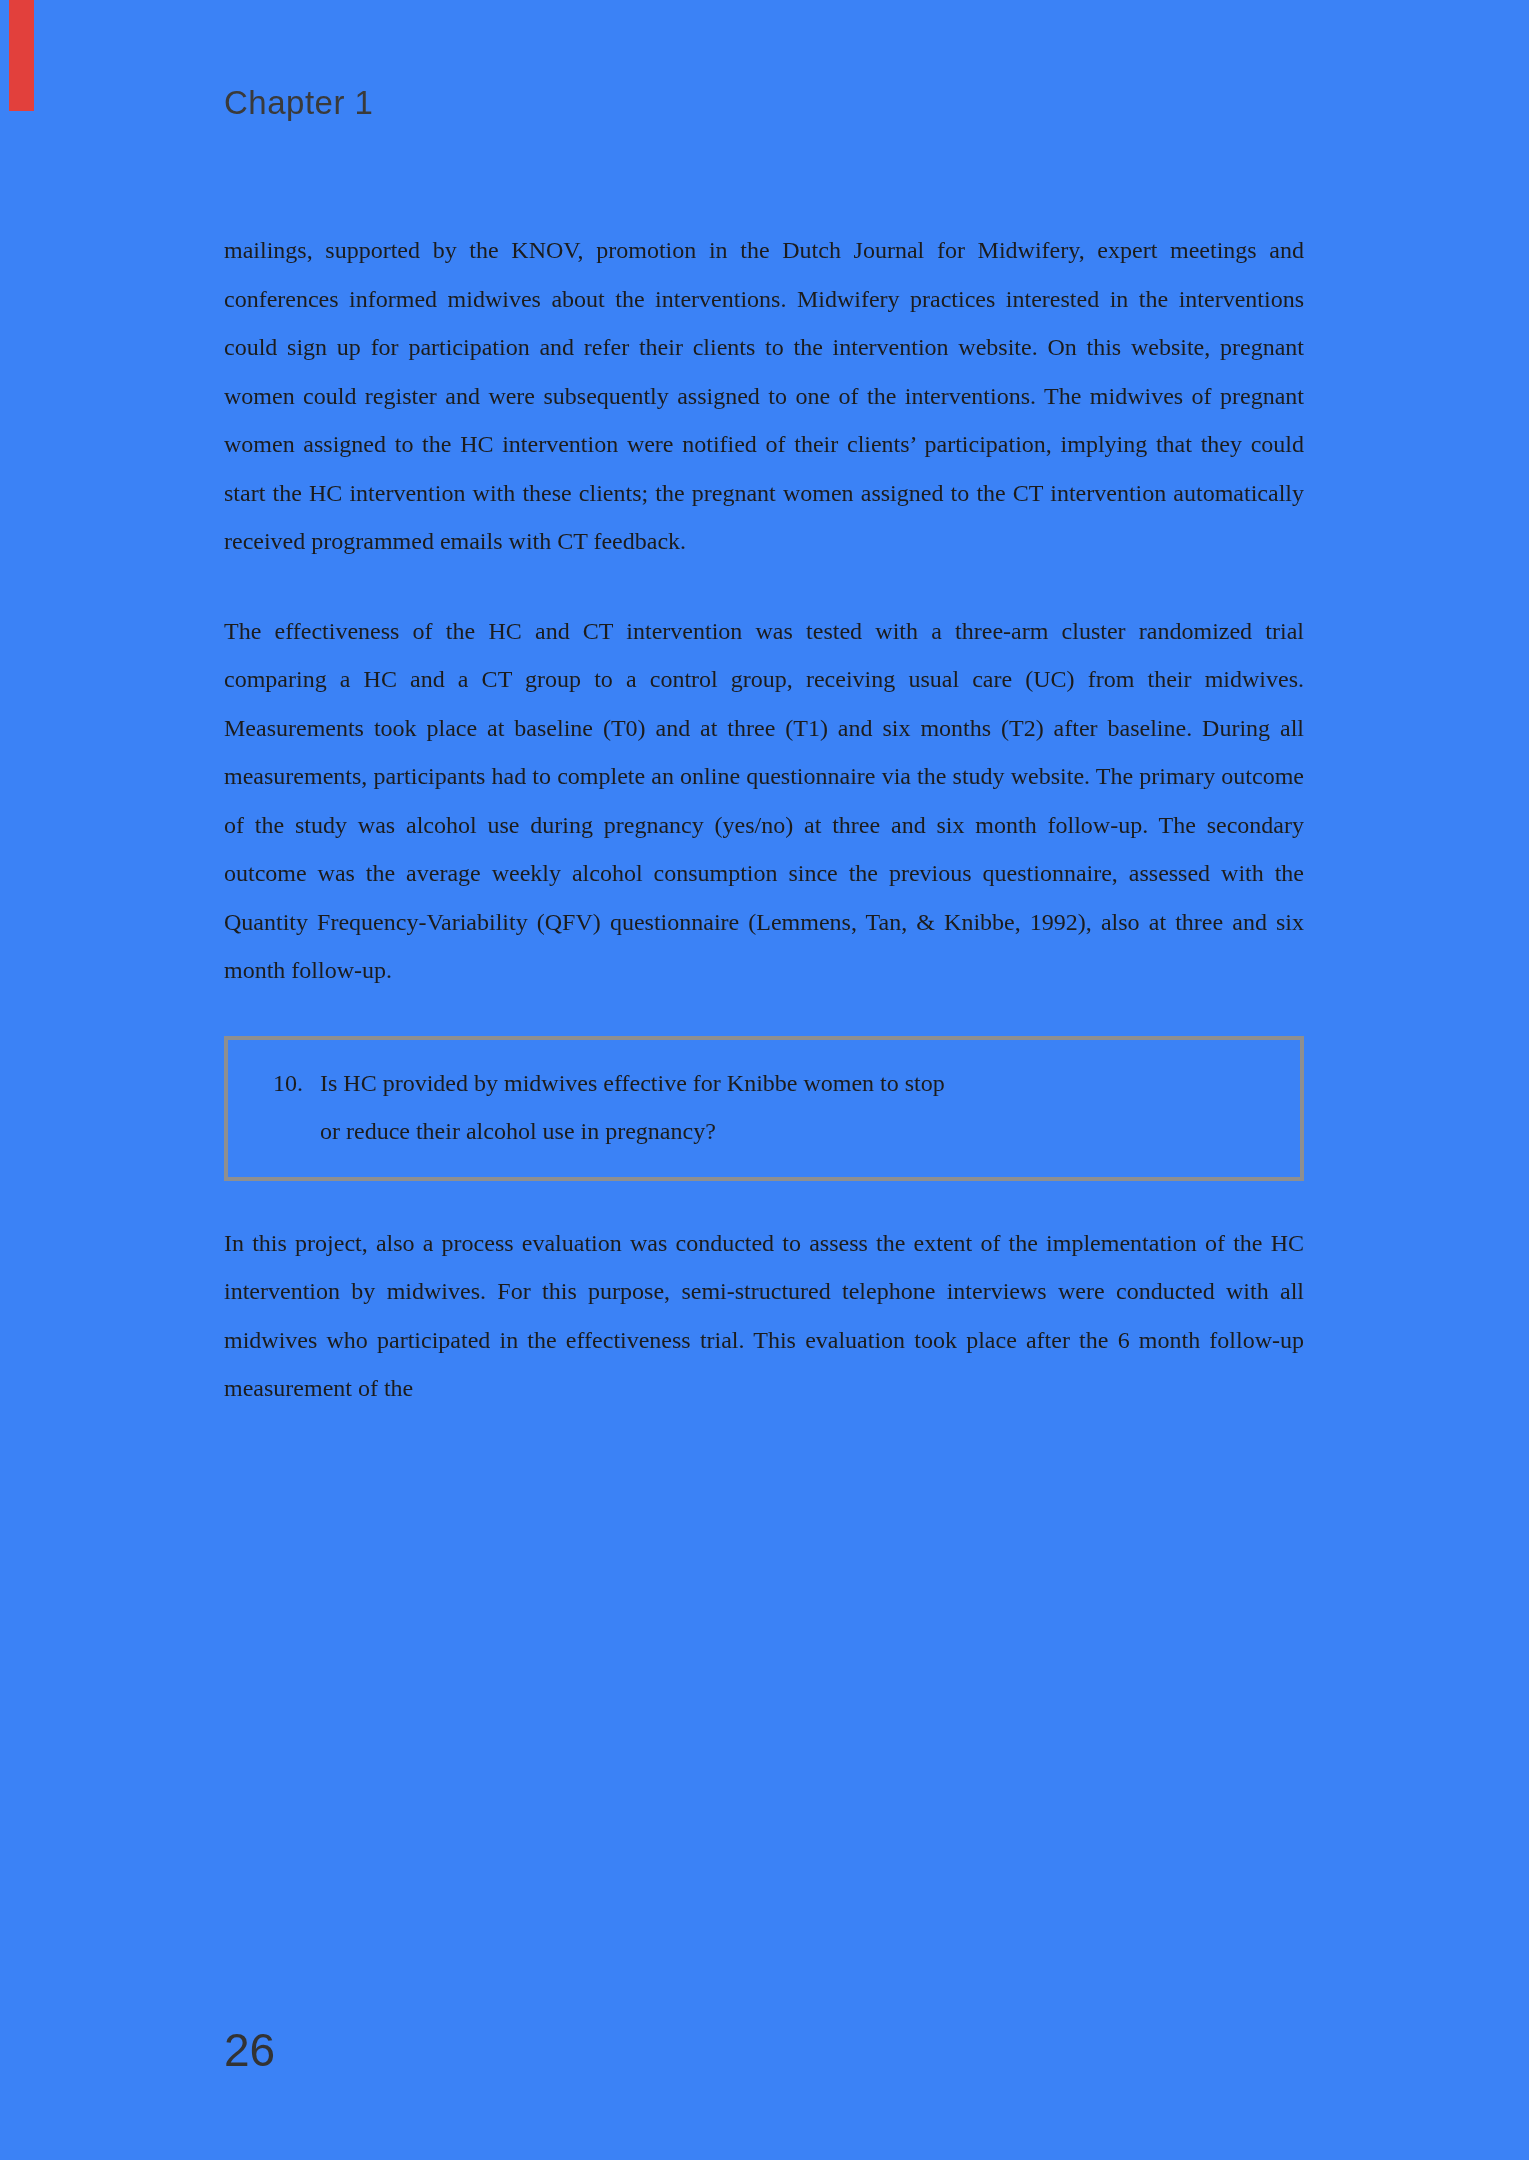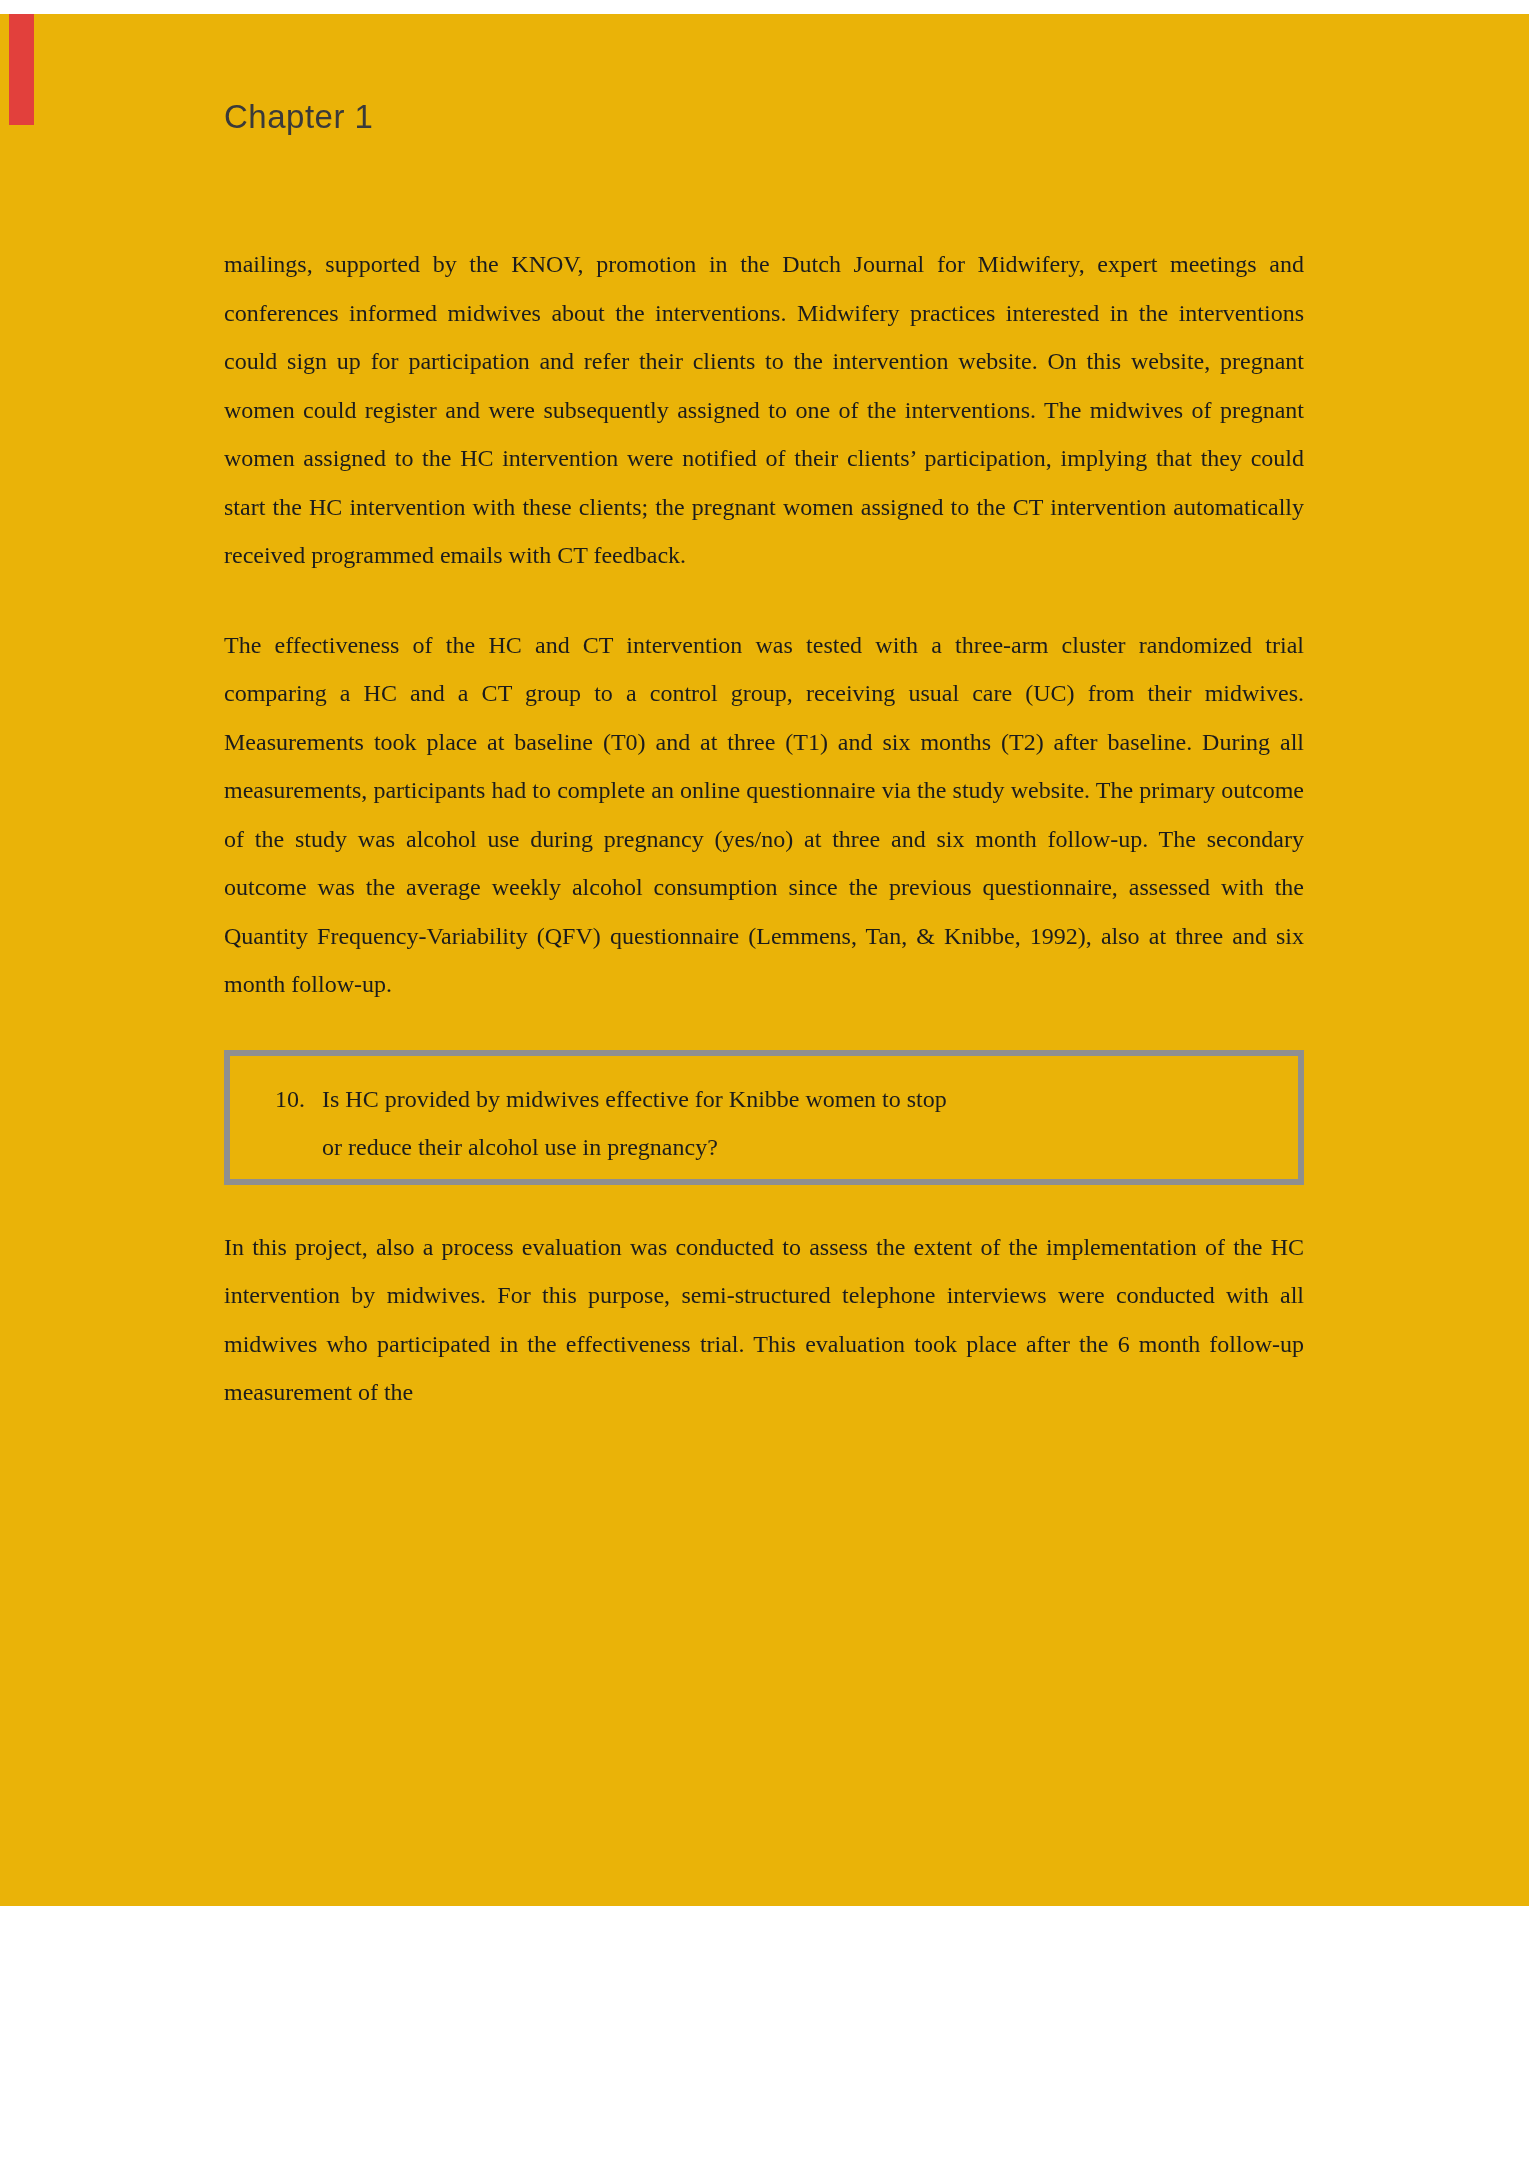--- a/index.html
+++ b/index.html
@@ -3,24 +3,23 @@
 <meta charset="utf-8">
 <style>
   html, body {
     margin: 0;
     padding: 0;
     background: #ffffff;
   }
   .page {
     position: relative;
     width: 1529px;
-    height: 1892px;
-    background: #eab308;
+    height: 2160px;
+    background: #3b82f6;
     overflow: hidden;
-    margin-top: 14px;
   }
   .chapter-tab {
     position: absolute;
     left: 9px;
     top: 0;
     width: 25px;
     height: 111px;
     background: #e2403c;
   }
   .running-head {
@@ -45,23 +44,23 @@
   }
   .para {
     margin: 0 0 41px 0;
     text-align: justify;
   }
   .para.no-gap {
     margin-bottom: 0;
   }
   .rq-box {
     box-sizing: border-box;
-    border: 6px solid #7f1d1d;
+    border: 4px solid #7f1d1d;
     margin: 8px 0 38px 0;
-    padding: 19px 28px 7px 45px;
+    padding: 19px 28px 21px 45px;
   }
   .rq-item {
     position: relative;
     padding-left: 47px;
   }
   .rq-num {
     position: absolute;
     left: 0;
     top: 0;
   }

